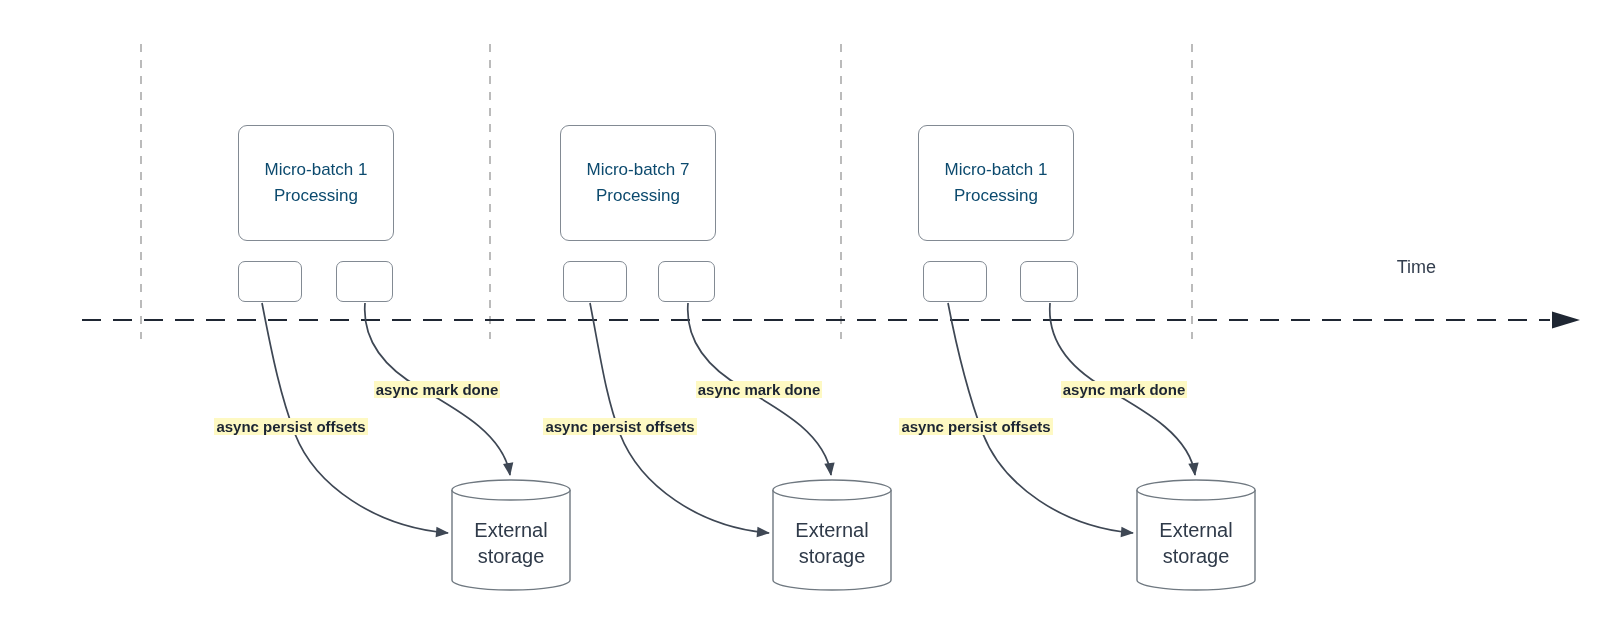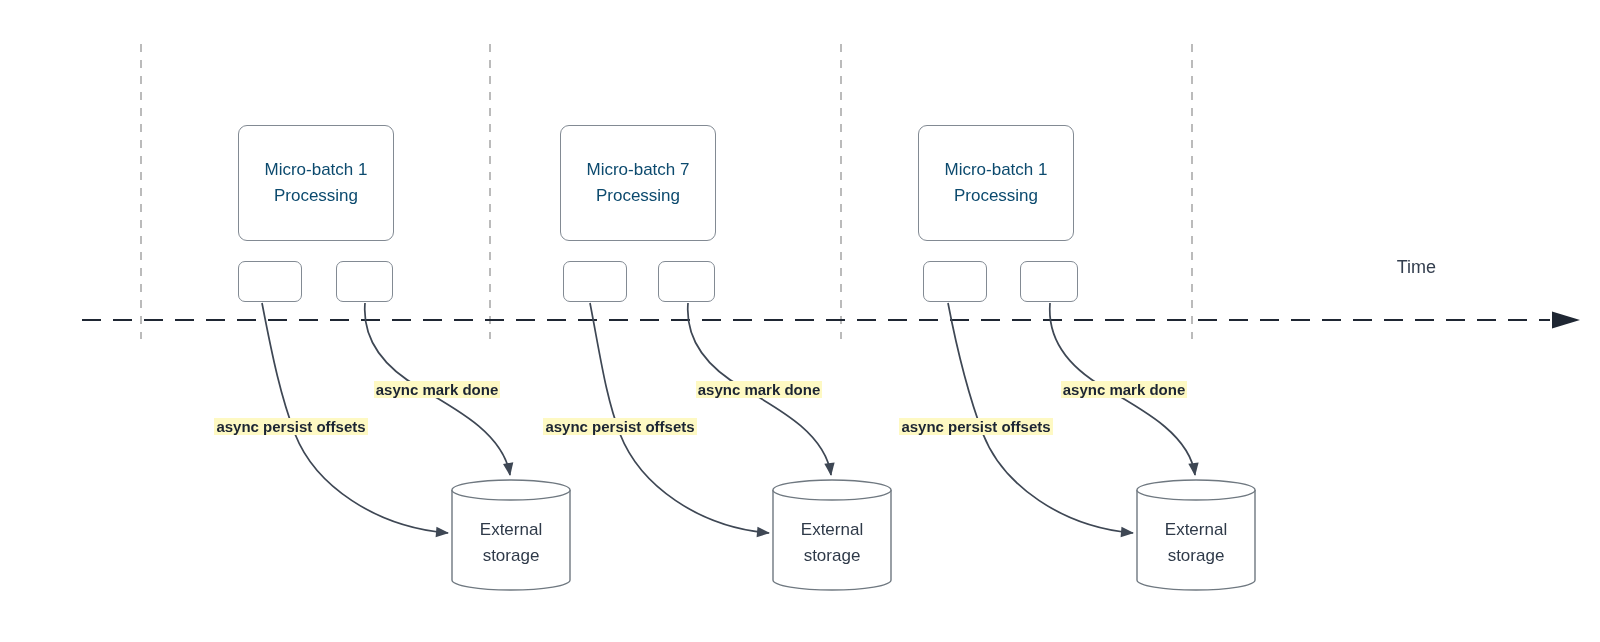--- a/index.html
+++ b/index.html
@@ -55,21 +55,21 @@
     line-height: 18px;
   }
   .edge-label span {
     background: #fef9c3;
     padding: 0 2px;
   }
   .storage-label {
     position: absolute;
     width: 118px;
     text-align: center;
-    font-size: 17px;
+    font-size: 20px;
     line-height: 26px;
     color: #2f3a49;
   }
   .time-label {
     position: absolute;
     left: 1336px;
     top: 257px;
     width: 100px;
     text-align: right;
     font-size: 18px;

